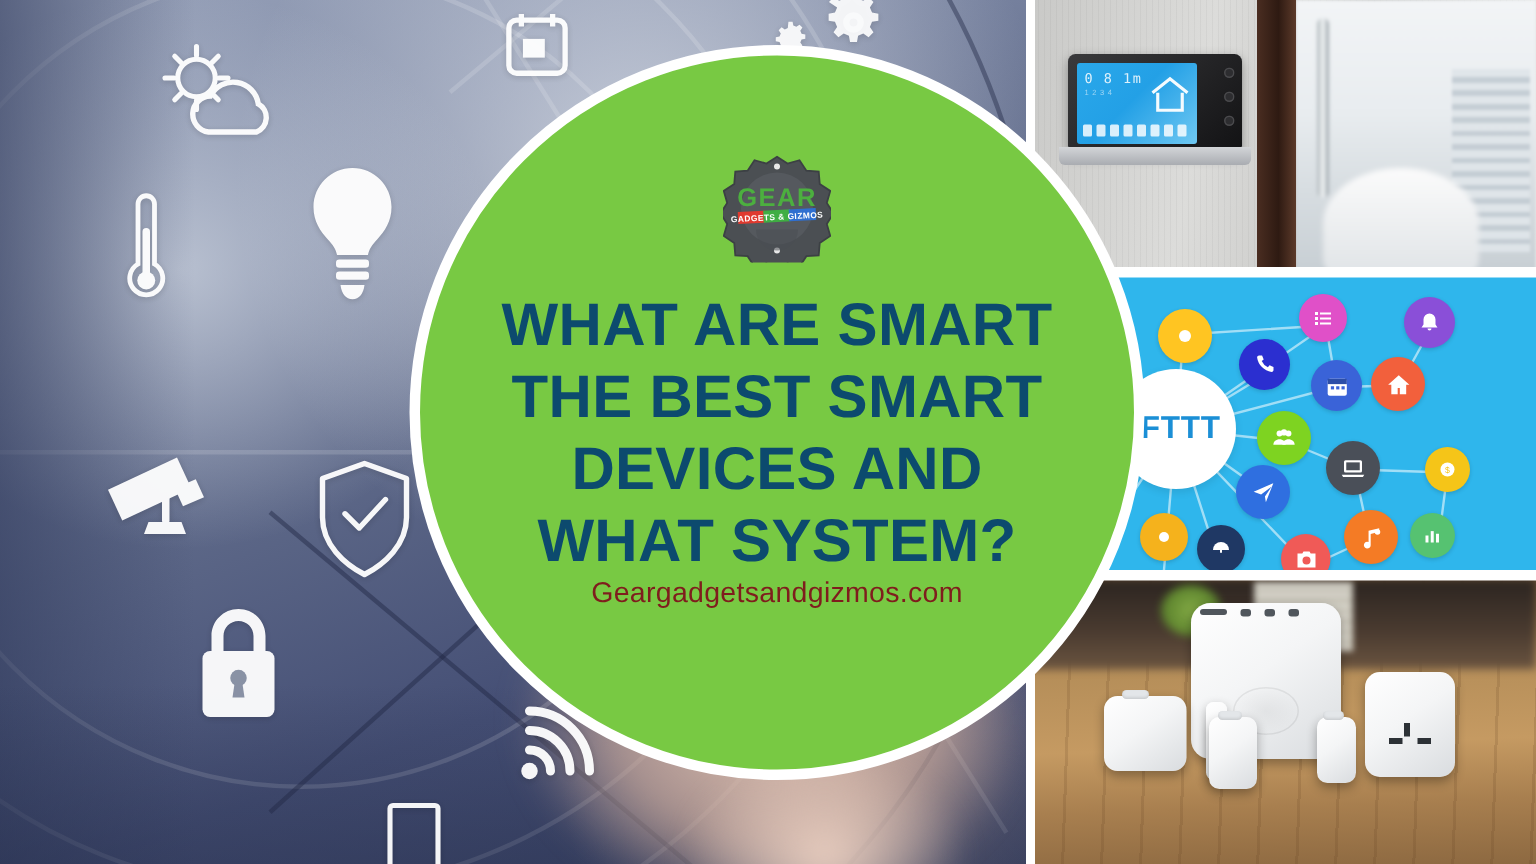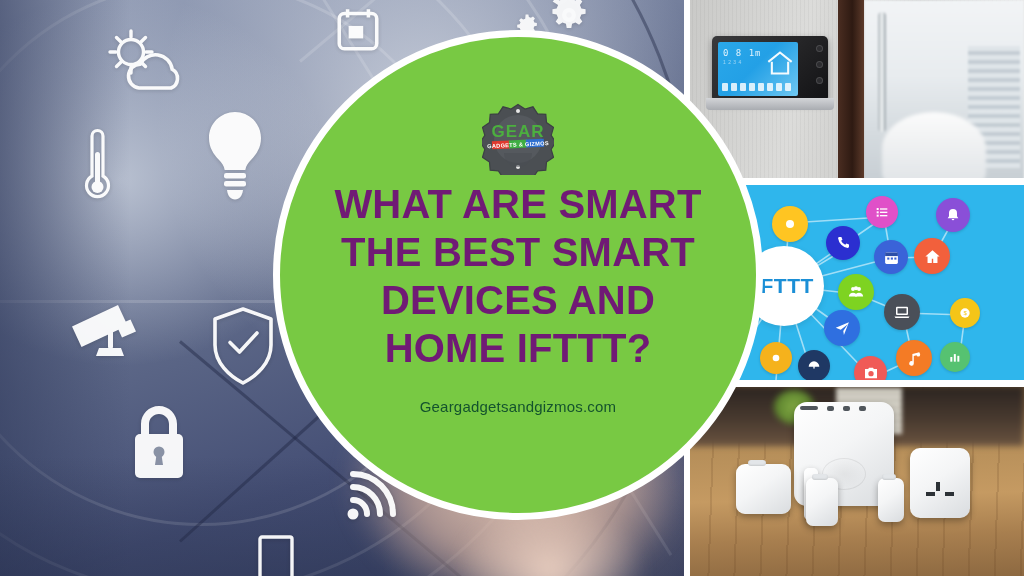--- a/index.html
+++ b/index.html
@@ -134,24 +134,24 @@
   .seam-v{top:0;width:6px;height:576px;}
   .seam-h1{left:684px;top:178px;width:340px;height:7px;}
   .seam-h2{left:684px;top:380px;width:340px;height:7px;}
 
   
   .circle{position:absolute;left:273px;top:30px;width:490px;height:490px;border-radius:50%;
     background:#78c943;border:7px solid #ffffff;box-sizing:border-box;z-index:10;
     display:flex;flex-direction:column;align-items:center;}
   .logo{margin-top:66px;width:72px;height:72px;position:relative;}
   .logo svg{display:block;}
-  .headline{margin-top:5px;width:430px;text-align:center;color:#701a75;
+  .headline{margin-top:18px;width:430px;text-align:center;color:#0c4a6e;
     font-size:40px;line-height:48px;font-weight:bold;letter-spacing:.2px;}
   .headline .ln{display:block;white-space:nowrap;}
-  .site{margin-top:26px;color:#14532d;font-size:15px;letter-spacing:.2px;}
+  .site{color:#7f1d1d;font-size:19px;letter-spacing:.2px;}
 </style>
 </head>
 <body>
 
 <div class="canvas">
 
   <div class="left-panel">
     <div class="ring r4 d"></div>
     <div class="ring r1"></div>
     <div class="ring r2"></div>
@@ -473,19 +473,19 @@
           <text x="36" y="43.6" text-anchor="middle" font-family="Liberation Sans, sans-serif" font-size="5.6" font-weight="bold" fill="#ffffff" letter-spacing=".3" transform="rotate(-3 36 41)">GADGETS &amp; GIZMOS</text>
         </g>
         <path d="M22 50h28a14 14 0 0 1-28 0z" fill="#4b4f53" opacity=".55"></path>
       </svg>
     </div>
 
     <div class="headline">
       <span class="ln">WHAT ARE SMART</span>
       <span class="ln">THE BEST SMART</span>
       <span class="ln">DEVICES AND</span>
-      <span class="ln">HOME IFTTT?</span>
+      <span class="ln">WHAT SYSTEM?</span>
     </div>
 
     <div class="site">Geargadgetsandgizmos.com</div>
   </div>
 
 </div>
 
 </body></html>

